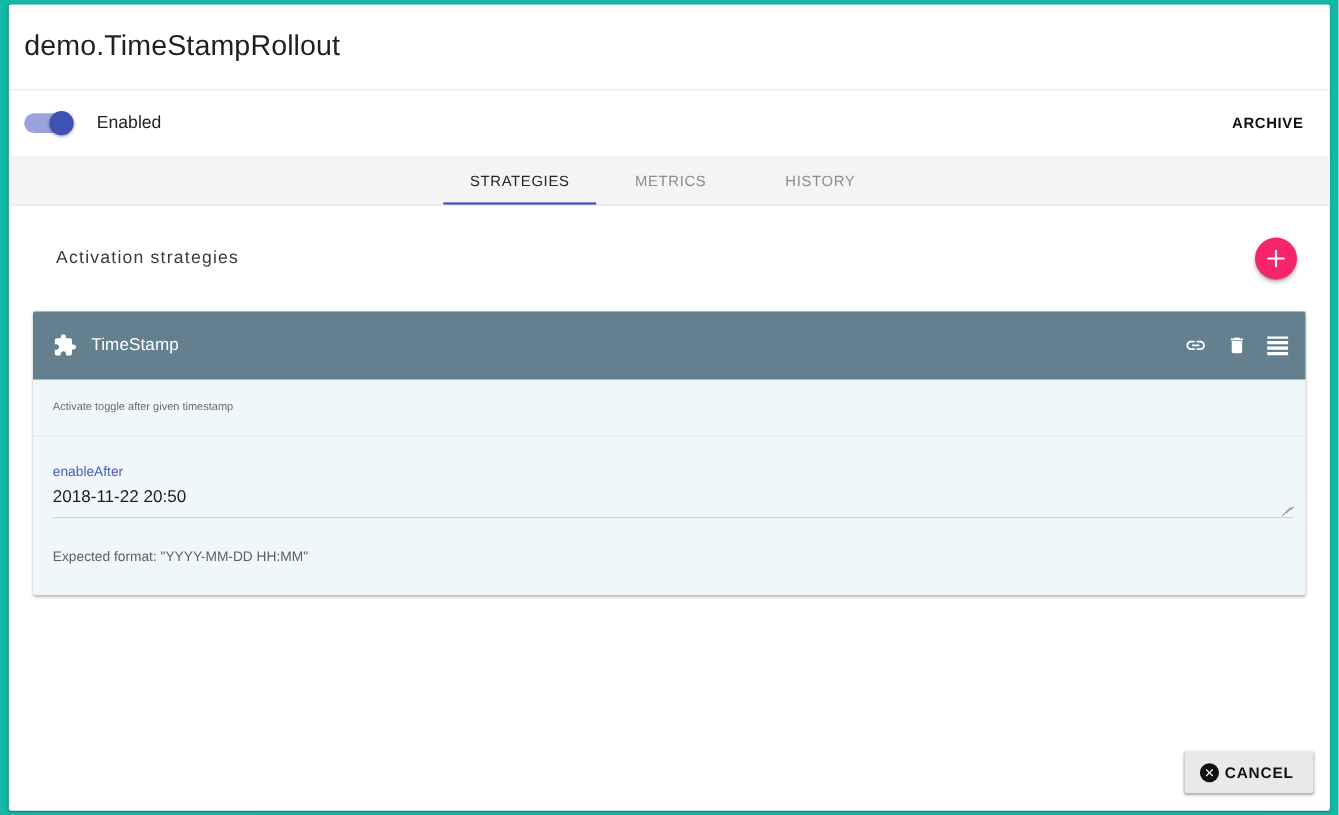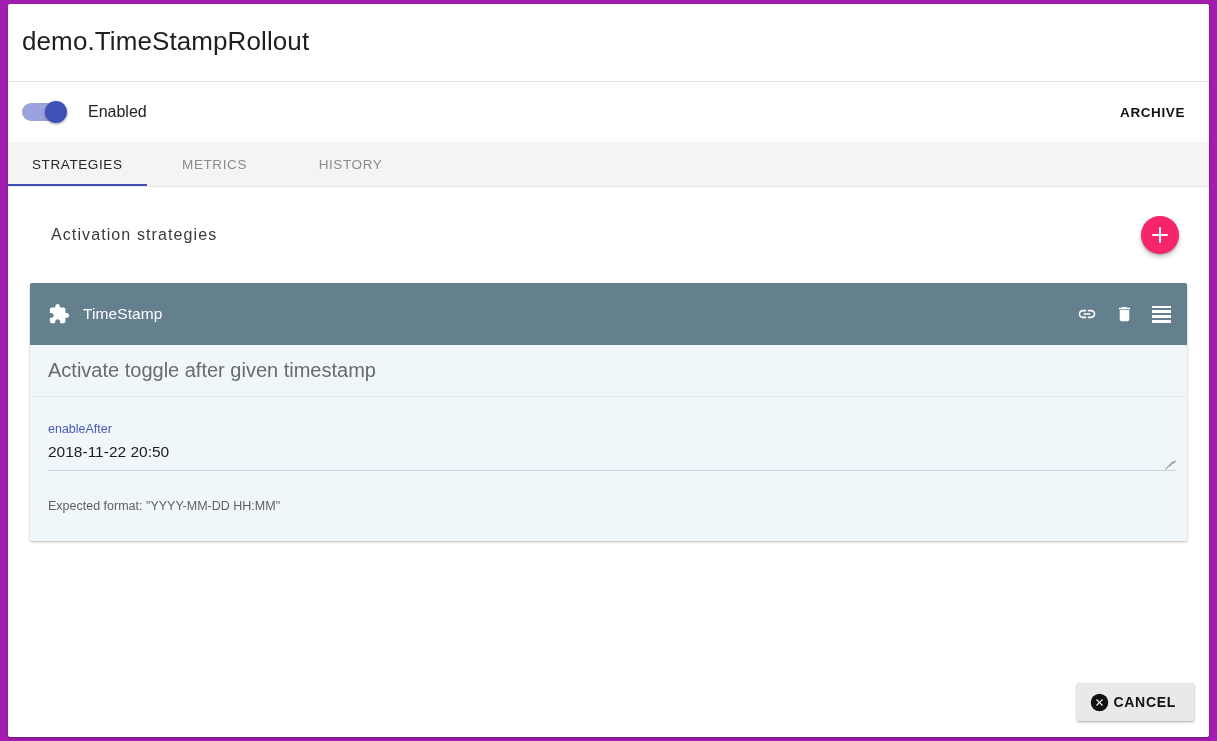--- a/index.html
+++ b/index.html
@@ -7,21 +7,21 @@
     margin: 0; padding: 0;
     width: 1217px; height: 741px;
     background: #fafafa;
     font-family: "Liberation Sans", sans-serif;
     -webkit-font-smoothing: antialiased;
   }
   .page {
     position: relative;
     width: 1217px; height: 741px;
     overflow: hidden;
-    background: #a21caf;
+    background: #14b8a6;
   }
   .card {
     position: absolute;
     left: 8px; top: 4px;
     width: 1201px; height: 733px;
     background: #ffffff;
     box-shadow: 0 1px 3px rgba(0,0,0,0.20), 0 1px 1px rgba(0,0,0,0.14);
     border-radius: 2px;
     overflow: hidden;
   }
@@ -129,21 +129,21 @@
     cursor: pointer;
     font-family: "Liberation Sans", sans-serif;
   }
 
   
   .tabbar {
     height: 45px;
     background: #f4f4f4;
     border-bottom: 1px solid #e6e6e6;
     display: flex;
-    justify-content: flex-start;
+    justify-content: center;
     align-items: stretch;
   }
   .tab {
     position: relative;
     display: flex;
     align-items: center;
     justify-content: center;
     padding: 0 24px;
     font-size: 13.5px;
     letter-spacing: 0.6px;
@@ -236,21 +236,21 @@
     display: flex; align-items: center; justify-content: center;
   }
   .hamburger { width: 19px; height: 17px; display: flex; flex-direction: column; justify-content: space-between; }
   .hamburger span { display: block; height: 2.6px; background: #fff; border-radius: 0.5px; }
 
   .strategy-desc {
     height: 52px;
     display: flex;
     align-items: center;
     padding: 0 18px;
-    font-size: 20px;
+    font-size: 10px;
     color: #6a6a6a;
     border-bottom: 1px solid #e3ecf1;
   }
   .strategy-params {
     padding: 26px 18px 28px 18px;
   }
   .param-wrap { position: relative; width: 1128px; }
   .param-label {
     font-size: 12.5px;
     color: #4a5bbd;

